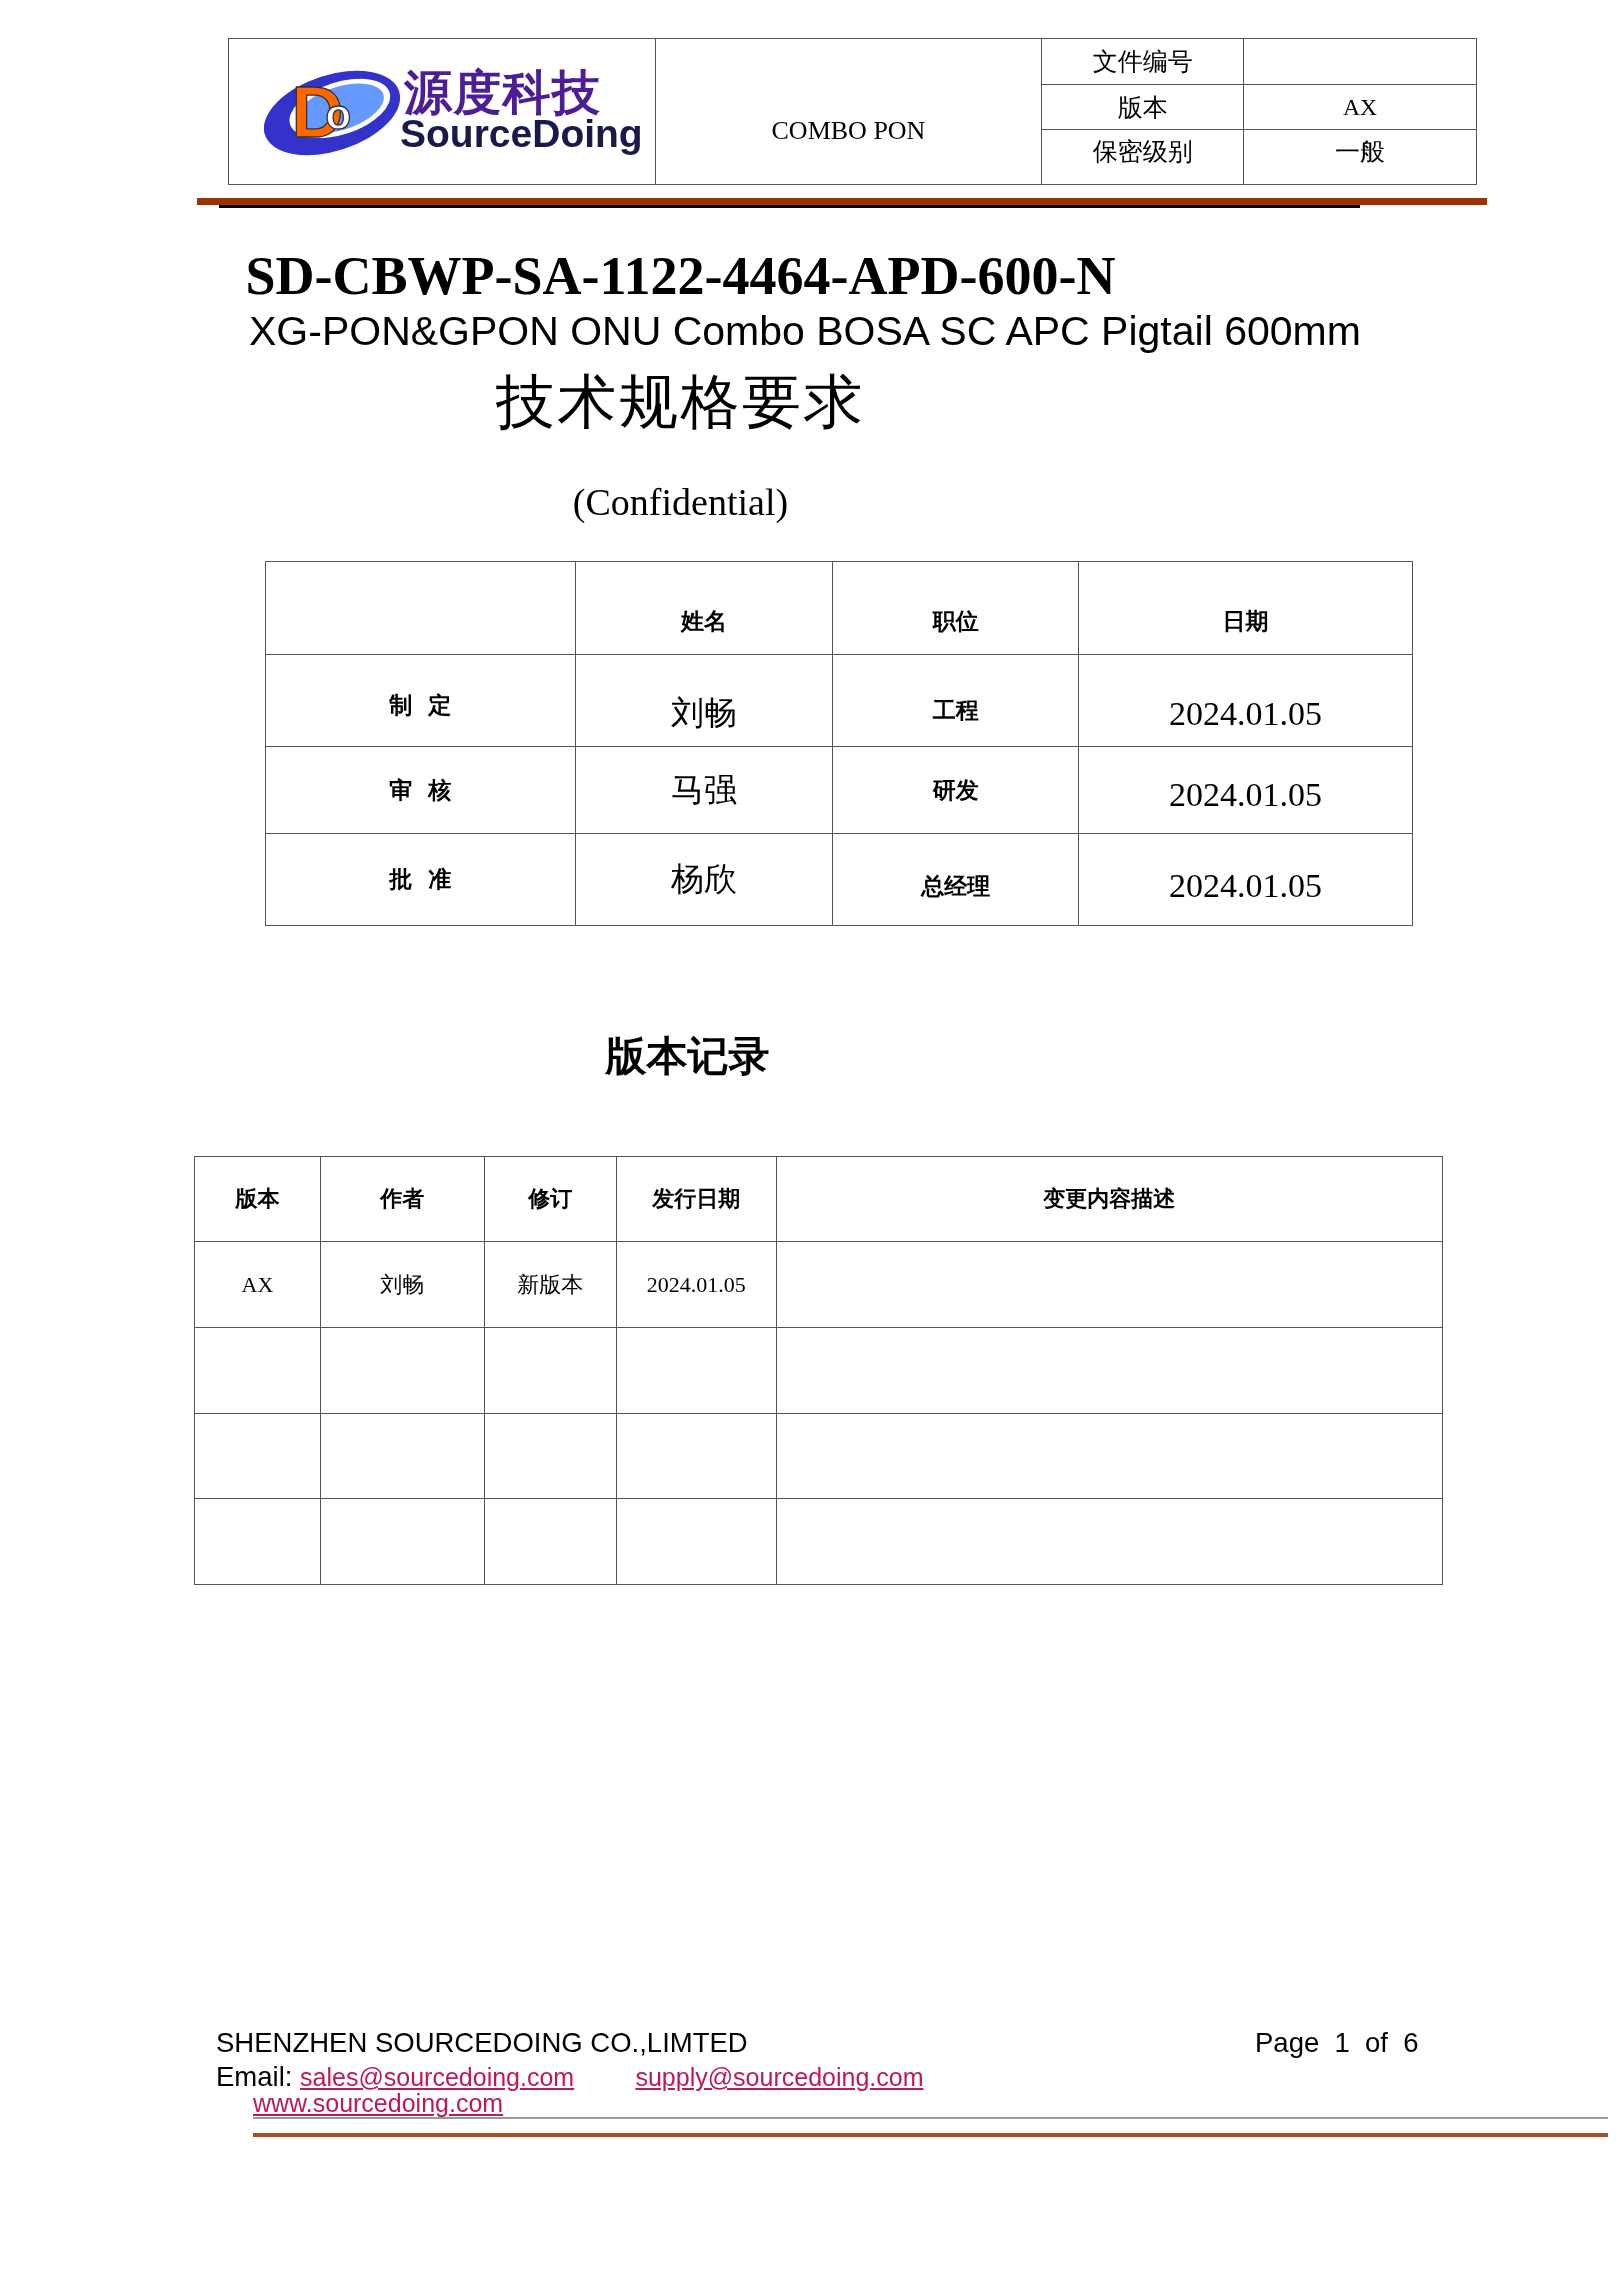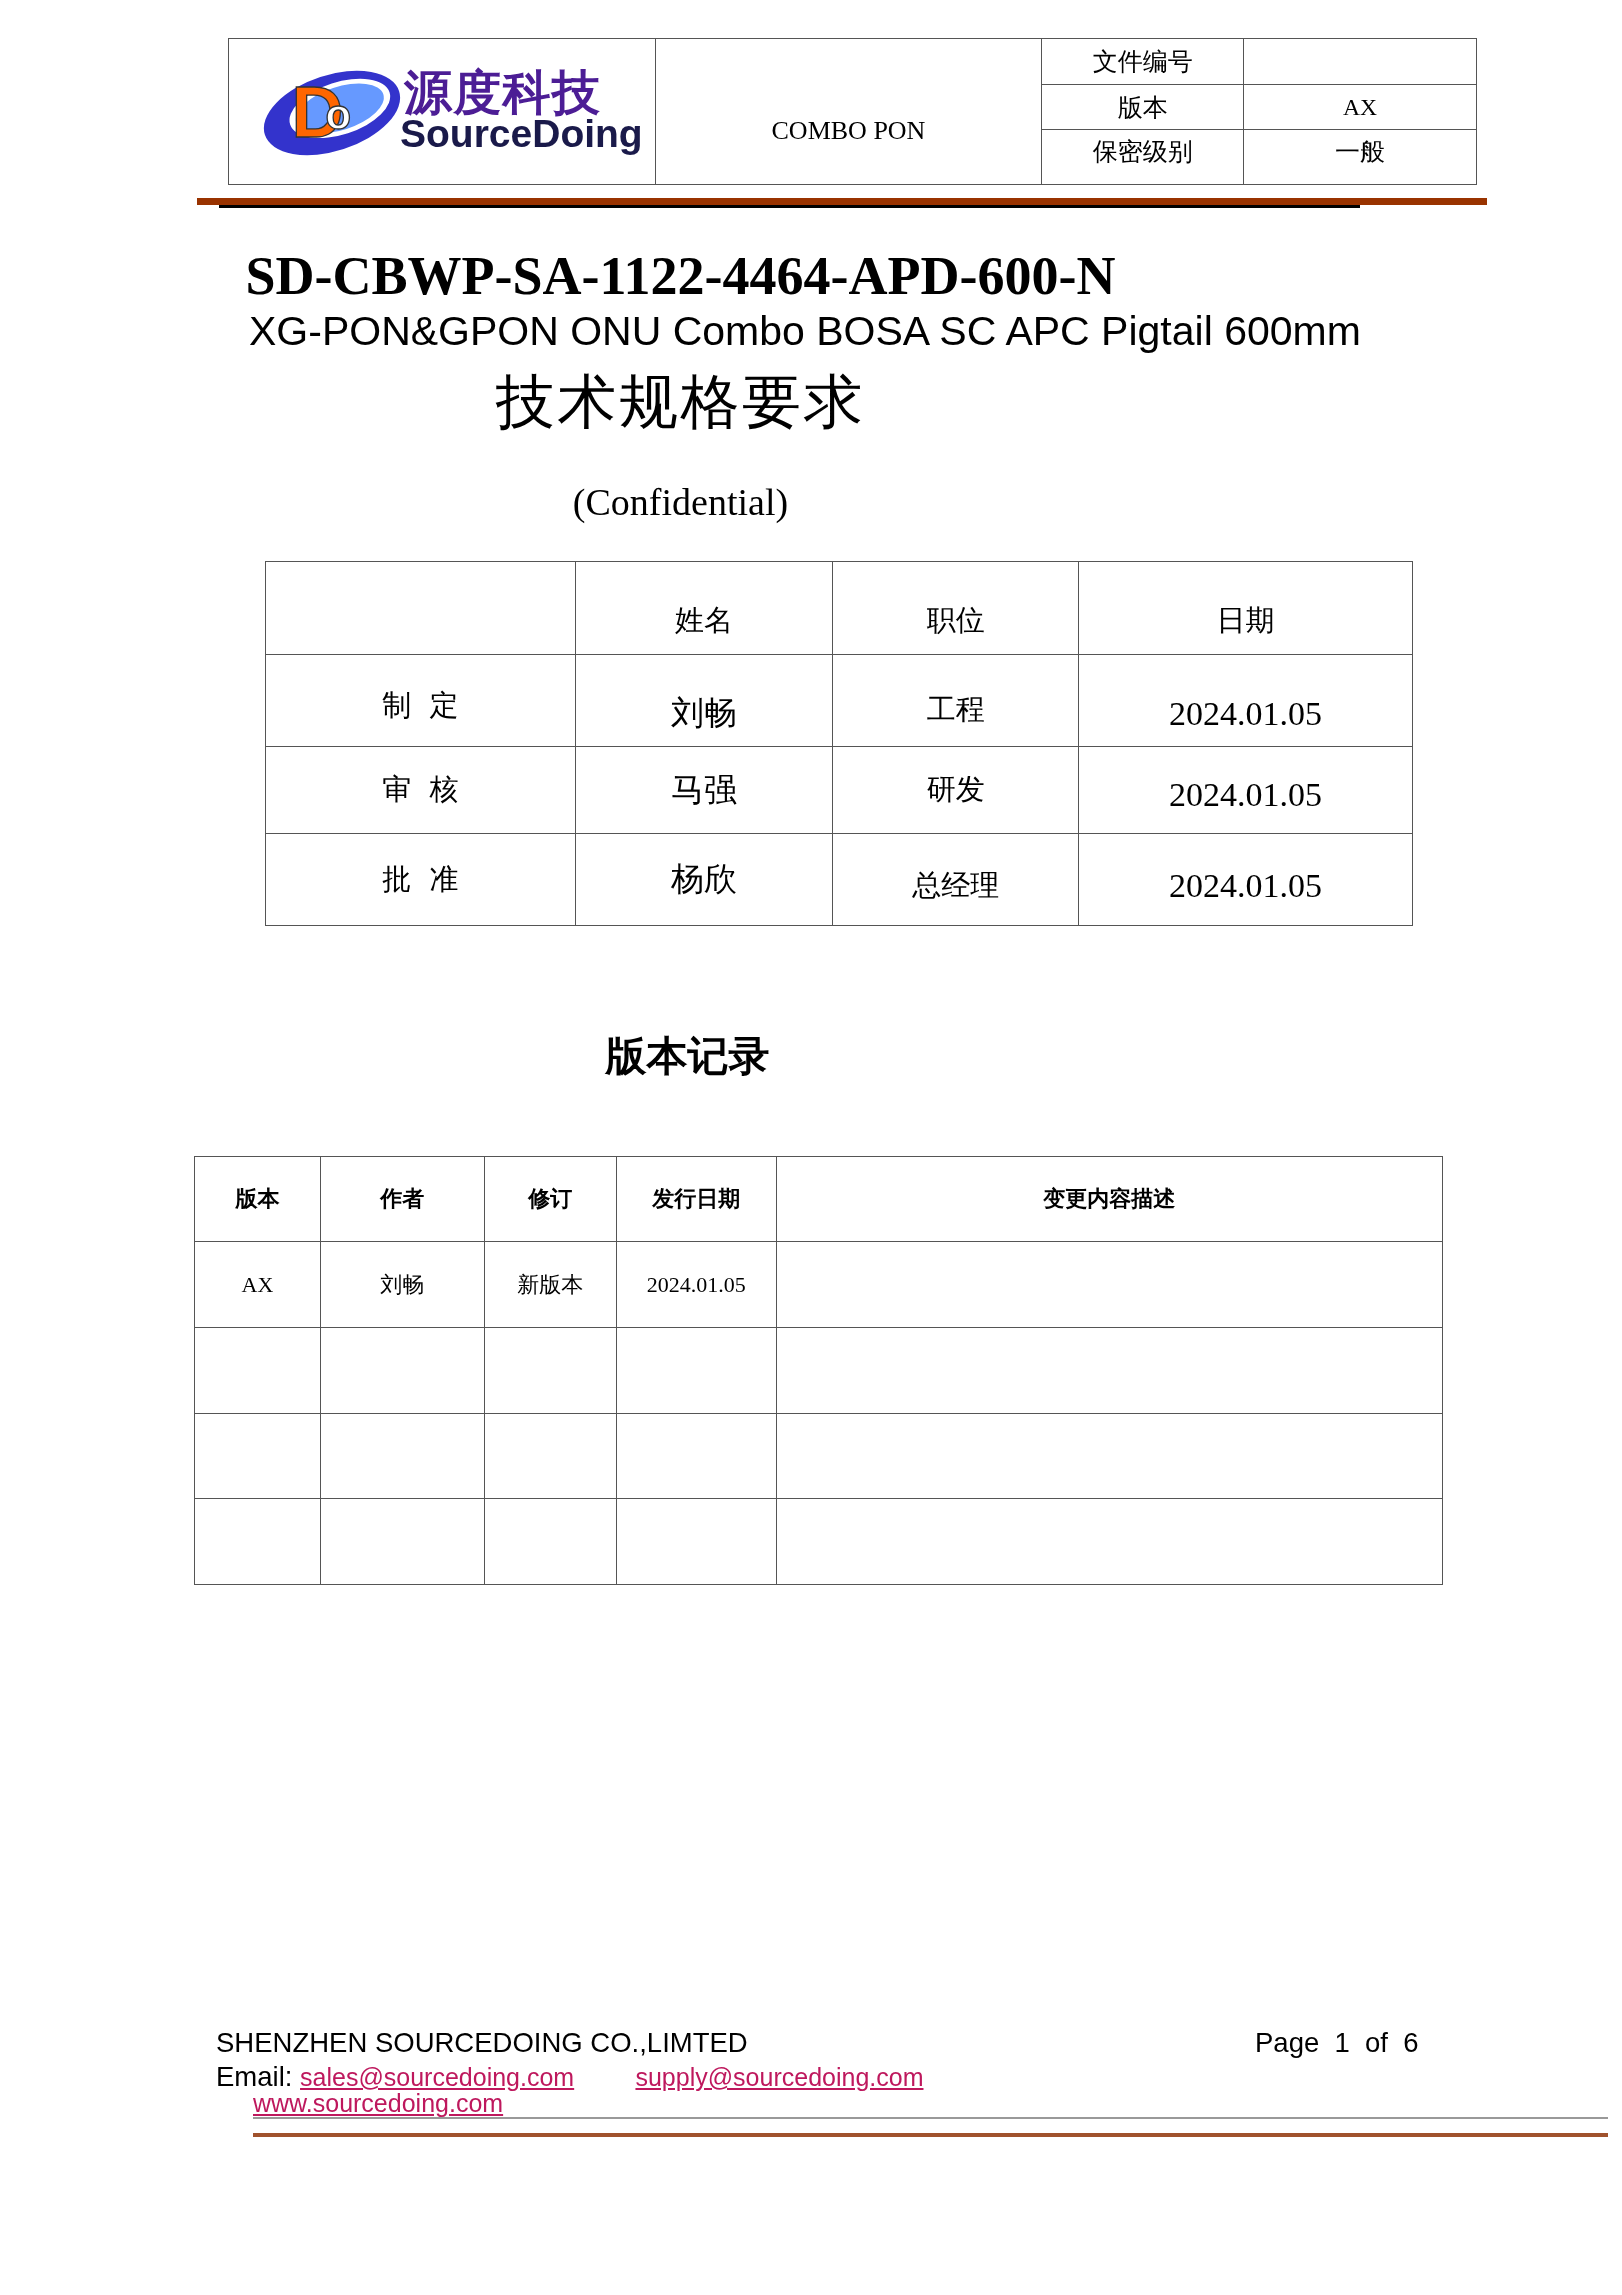--- a/index.html
+++ b/index.html
@@ -19,21 +19,21 @@
   .combo { font-size:41px; padding-top:39px; }
   .bar-orange { left:197px; top:198px; width:1290px; height:6.5px; background:#993300; }
   .bar-black { left:219px; top:205px; width:1141px; height:3.3px; background:#000; }
   .title { left:0; width:1361px; text-align:center; }
   .t1 { top:245px; font-size:54px; font-weight:bold; }
   .t2 { top:308px; font-size:41px; font-family:"Liberation Sans", sans-serif; left:249px; width:auto; text-align:left; }
   .t3 { top:363px; font-size:59px; font-family:"DejaVu Sans", sans-serif; font-weight:normal; letter-spacing:2.6px; }
   .t4 { top:480px; font-size:38px; }
   .sig { left:265px; top:561px; width:1148px; height:364px; }
   .sig td { font-size:34px; }
-  .sig .b { font-family:"DejaVu Sans", sans-serif; font-weight:normal; font-size:29px; }
+  .sig .b { font-family:"DejaVu Sans", sans-serif; font-weight:bold; font-size:23px; }
   .sig .n { font-family:"DejaVu Sans", sans-serif; font-size:33px; }
   .vtitle { top:1029px; font-size:41px; font-family:"DejaVu Sans", sans-serif; font-weight:bold;padding-left:7px; }
   .ver { left:194px; top:1156px; width:1249px; height:427px; }
   .ver td { font-size:22px; }
   .ver .h { font-family:"DejaVu Sans", sans-serif; font-weight:bold; font-size:22px; }
   .ver .c { font-family:"DejaVu Sans", sans-serif; font-size:22px; }
   .foot { font-family:"Liberation Sans", sans-serif; font-size:27.5px; }
   .link { color:#be185d; text-decoration:underline;text-align:right; }
   .fgray { left:253px; top:2117px; width:1355px; height:2px; background:#999; }
   .forange { left:253px; top:2133px; width:1355px; height:3.9px; background:#a0522d; }

